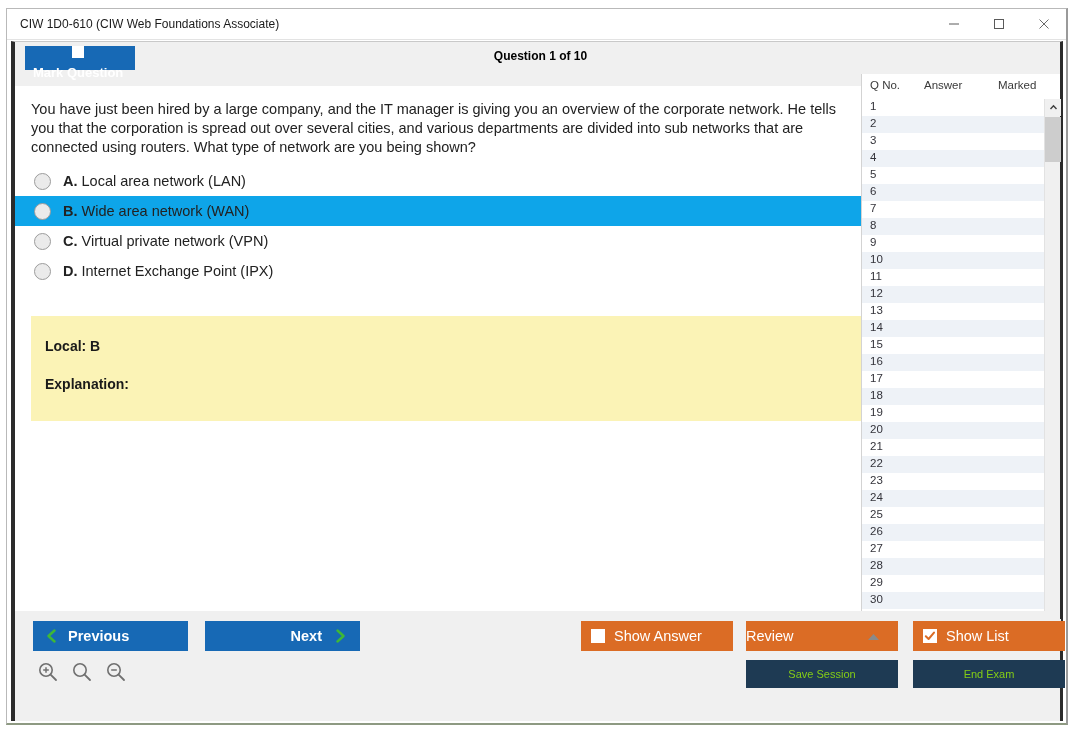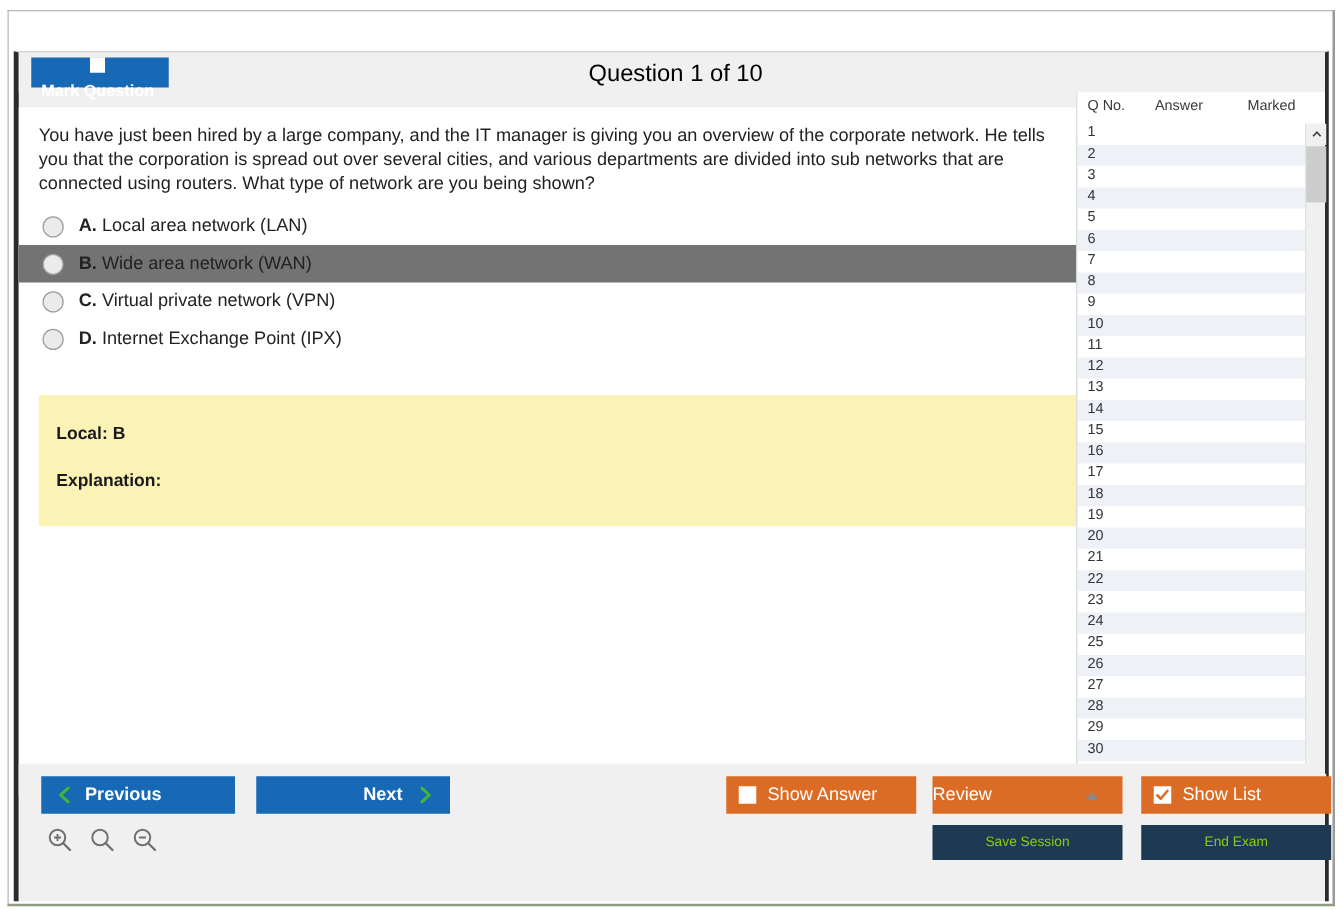--- a/index.html
+++ b/index.html
@@ -84,22 +84,22 @@
   #mark-question-label {
     color: #ffffff;
     font-size: 13px;
     font-weight: bold;
     white-space: nowrap;
   }
   #question-counter {
     position: absolute;
     left: 0; right: 0; top: 7px;
     text-align: center;
-    font-size: 19px;
-    font-weight: normal;
+    font-size: 12px;
+    font-weight: bold;
     color: #000000;
     padding-left: 6px;
   }
 
   
   #content-area {
     position: absolute;
     left: 0; top: 44px;
     width: 846px; bottom: 85px;
     background: #ffffff;
@@ -122,21 +122,21 @@
     width: 846px;
   }
   .option-row {
     position: relative;
     height: 30px;
     display: flex;
     align-items: center;
     padding-left: 19px;
     cursor: pointer;
   }
-  .option-row.correct { background: #737373; }
+  .option-row.correct { background: #0ea5e9; }
   .opt-radio {
     width: 17px; height: 17px;
     border-radius: 50%;
     background: #ebebeb;
     border: 1px solid #9c9c9c;
     flex: none;
     margin-right: 12px;
   }
   .opt-text {
     font-size: 14.5px;
@@ -323,20 +323,40 @@
     width: 26px; height: 26px;
     display: flex; align-items: center; justify-content: center;
     cursor: pointer;
   }
 </style>
 </head>
 <body>
 
 <div id="app-window">
 
+  <div id="title-bar">
+    <div id="title-text">CIW 1D0-610 (CIW Web Foundations Associate)</div>
+
+    <div class="win-btn" id="btn-min">
+      <svg class="win-glyph" width="12" height="12" viewBox="0 0 12 12">
+        <line x1="1" y1="6" x2="11" y2="6" stroke="#5a5a5a" stroke-width="1"></line>
+      </svg>
+    </div>
+    <div class="win-btn" id="btn-max">
+      <svg class="win-glyph" width="12" height="12" viewBox="0 0 12 12">
+        <rect x="1.5" y="1.5" width="9" height="9" fill="none" stroke="#5a5a5a" stroke-width="1"></rect>
+      </svg>
+    </div>
+    <div class="win-btn" id="btn-close">
+      <svg class="win-glyph" width="12" height="12" viewBox="0 0 12 12">
+        <line x1="1.5" y1="1.5" x2="10.5" y2="10.5" stroke="#6a6a6a" stroke-width="1"></line>
+        <line x1="10.5" y1="1.5" x2="1.5" y2="10.5" stroke="#6a6a6a" stroke-width="1"></line>
+      </svg>
+    </div>
+  </div>
 
   <div id="exam-frame">
 
     <div id="header-strip">
       <div id="mark-question-btn">
         <span class="cb"></span>
         <span id="mark-question-label">Mark Question</span>
       </div>
       <div id="question-counter">Question 1 of 10</div>
     </div>

